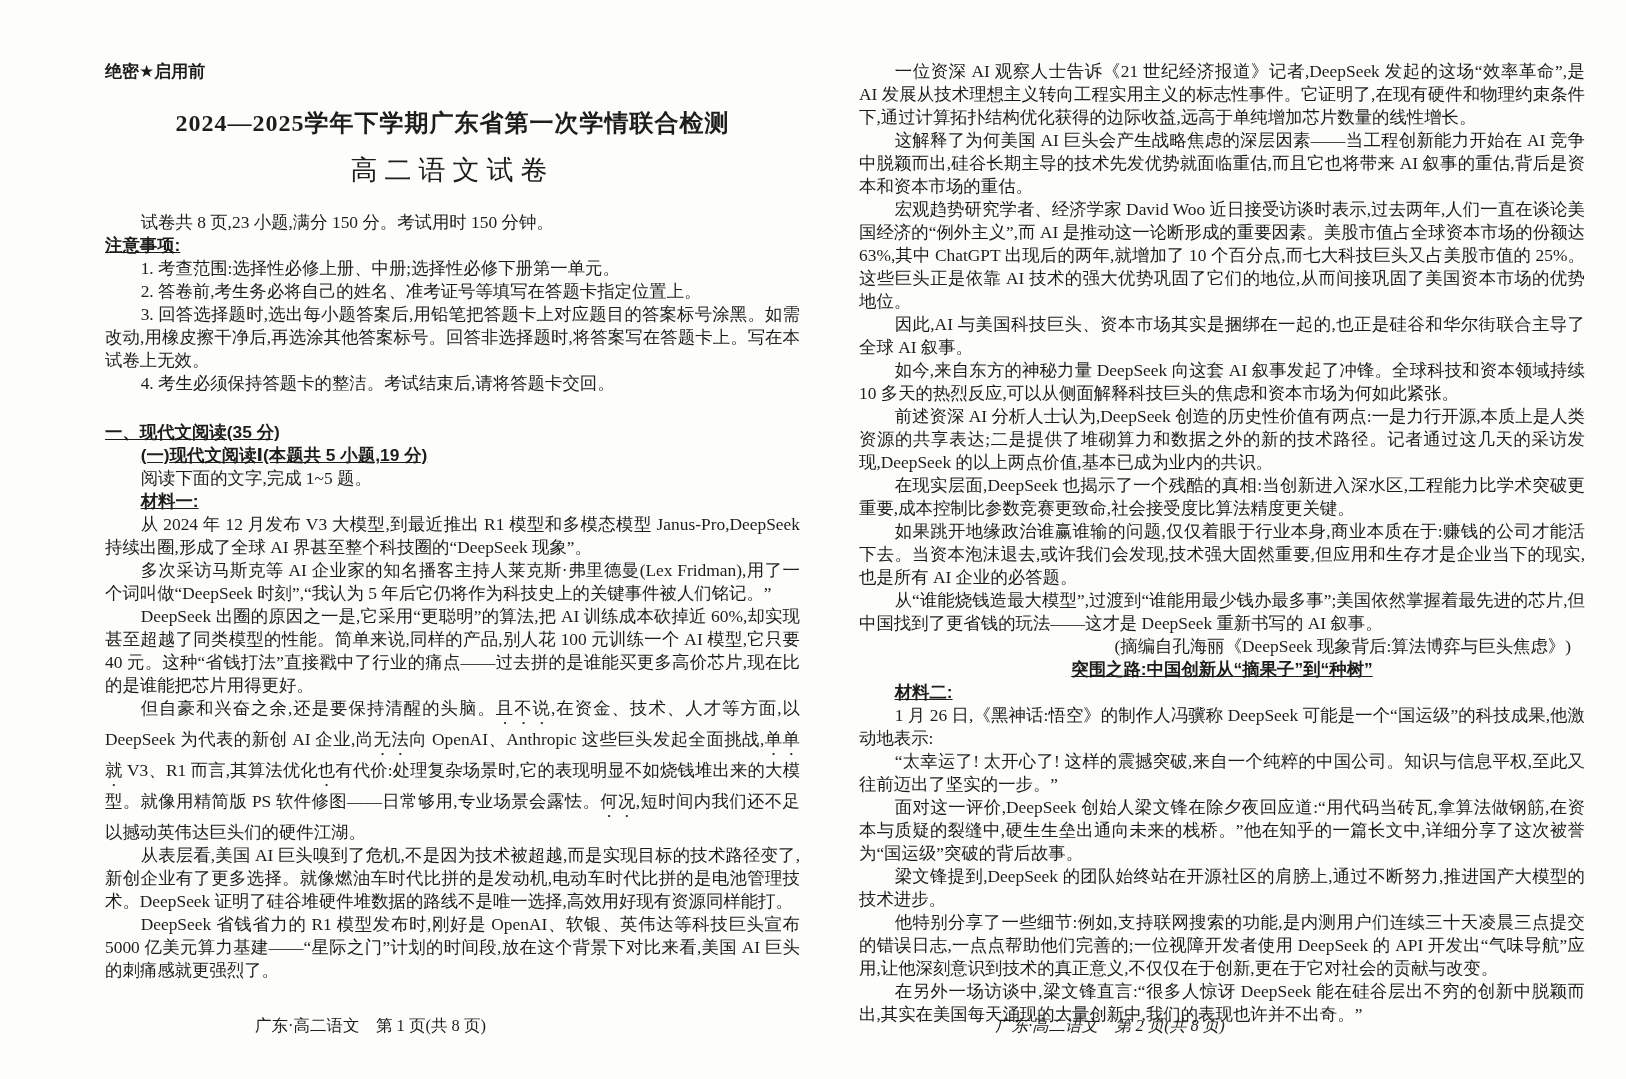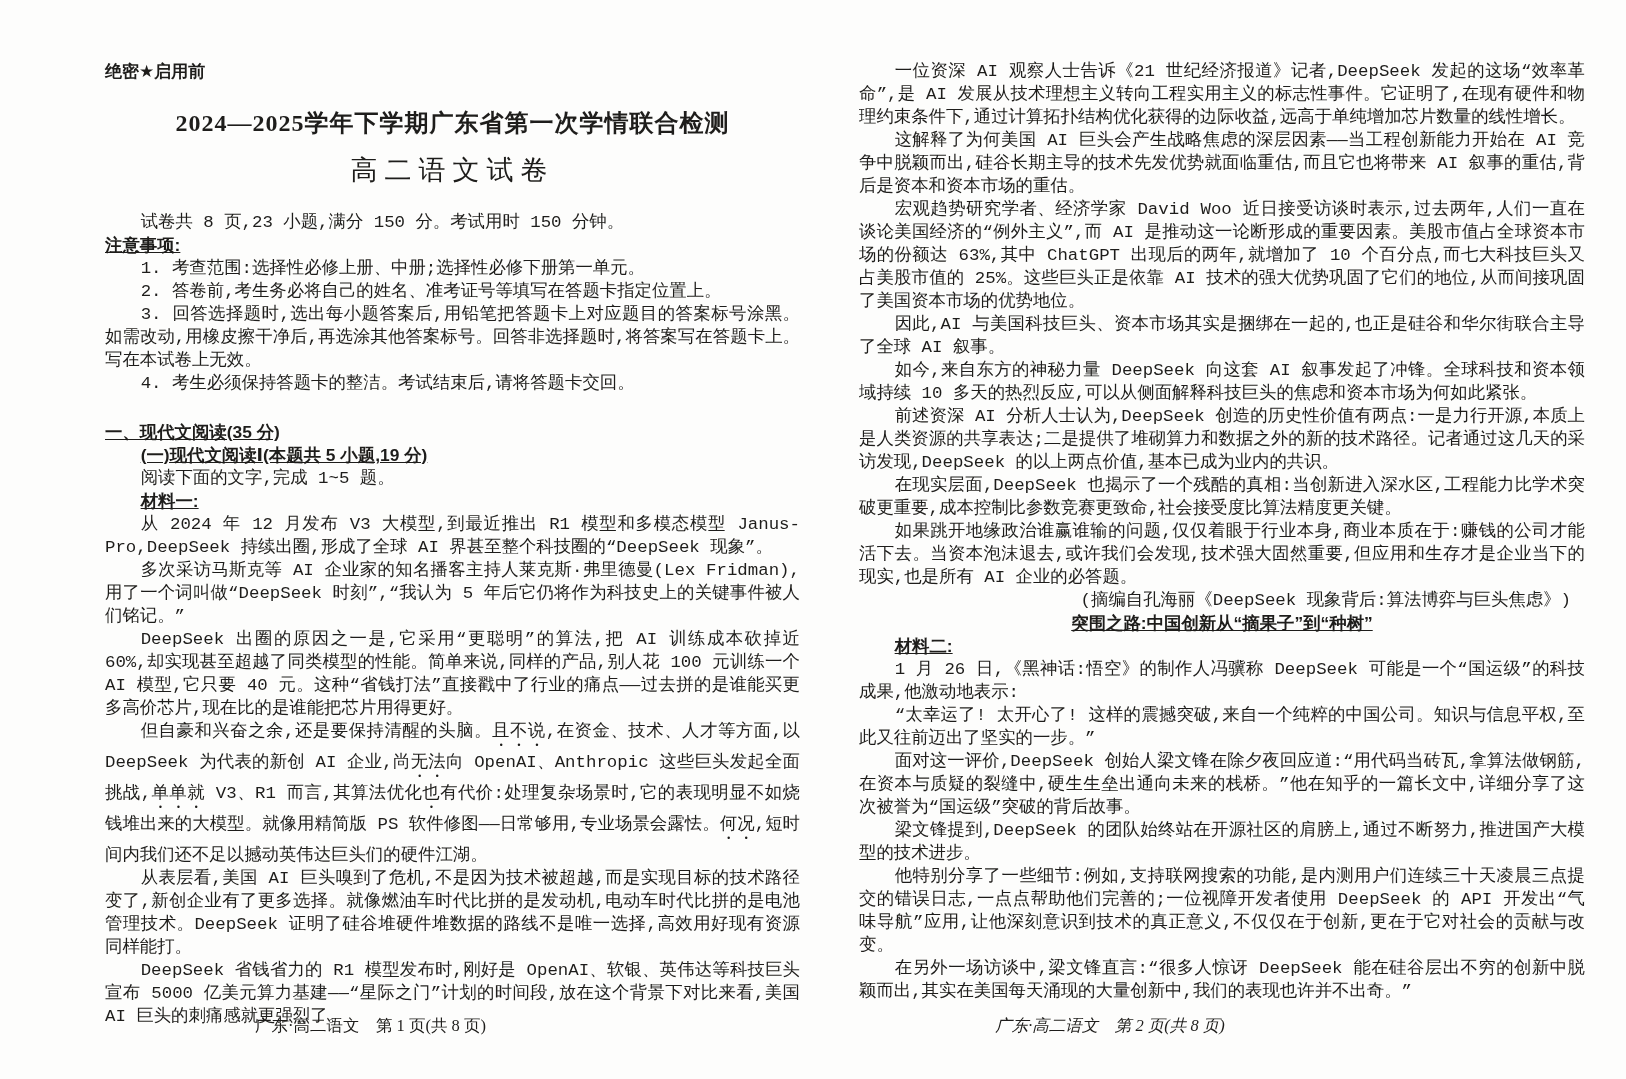--- a/index.html
+++ b/index.html
@@ -31,21 +31,21 @@
     font-weight: 400; font-size: 27px; line-height: 34px;
     letter-spacing: 7px;
   }
   .exam-info { margin: 24px 0 0 0; text-indent: 2.05em; }
   .h {
     font-family: "Liberation Sans", "DejaVu Sans", sans-serif;
     font-weight: 700;
     text-decoration: underline;
   }
   .notice-heading { margin: 0; }
-  p { margin: 0; font-family: Liberation Mono, monospace; }
+  p { margin: 0; }
   .note, .para { text-indent: 2.05em; text-align: justify; }
   .section-heading { margin-top: 26px; }
   .ind { text-indent: 2.05em; }
   .citation { text-align: right; padding-right: 14px; }
   .m2-title { text-align: center; text-indent: 0; }
   .em {
     -webkit-text-emphasis: filled dot;
     -webkit-text-emphasis-position: under right;
     text-emphasis: filled dot;
     text-emphasis-position: under right;
@@ -87,20 +87,21 @@
 
   <div class="page page-2">
     <p class="para">一位资深 AI 观察人士告诉《21 世纪经济报道》记者,DeepSeek 发起的这场“效率革命”,是 AI 发展从技术理想主义转向工程实用主义的标志性事件。它证明了,在现有硬件和物理约束条件下,通过计算拓扑结构优化获得的边际收益,远高于单纯增加芯片数量的线性增长。</p>
     <p class="para">这解释了为何美国 AI 巨头会产生战略焦虑的深层因素——当工程创新能力开始在 AI 竞争中脱颖而出,硅谷长期主导的技术先发优势就面临重估,而且它也将带来 AI 叙事的重估,背后是资本和资本市场的重估。</p>
     <p class="para">宏观趋势研究学者、经济学家 David Woo 近日接受访谈时表示,过去两年,人们一直在谈论美国经济的“例外主义”,而 AI 是推动这一论断形成的重要因素。美股市值占全球资本市场的份额达 63%,其中 ChatGPT 出现后的两年,就增加了 10 个百分点,而七大科技巨头又占美股市值的 25%。这些巨头正是依靠 AI 技术的强大优势巩固了它们的地位,从而间接巩固了美国资本市场的优势地位。</p>
     <p class="para">因此,AI 与美国科技巨头、资本市场其实是捆绑在一起的,也正是硅谷和华尔街联合主导了全球 AI 叙事。</p>
     <p class="para">如今,来自东方的神秘力量 DeepSeek 向这套 AI 叙事发起了冲锋。全球科技和资本领域持续 10 多天的热烈反应,可以从侧面解释科技巨头的焦虑和资本市场为何如此紧张。</p>
     <p class="para">前述资深 AI 分析人士认为,DeepSeek 创造的历史性价值有两点:一是力行开源,本质上是人类资源的共享表达;二是提供了堆砌算力和数据之外的新的技术路径。记者通过这几天的采访发现,DeepSeek 的以上两点价值,基本已成为业内的共识。</p>
     <p class="para">在现实层面,DeepSeek 也揭示了一个残酷的真相:当创新进入深水区,工程能力比学术突破更重要,成本控制比参数竞赛更致命,社会接受度比算法精度更关键。</p>
     <p class="para">如果跳开地缘政治谁赢谁输的问题,仅仅着眼于行业本身,商业本质在于:赚钱的公司才能活下去。当资本泡沫退去,或许我们会发现,技术强大固然重要,但应用和生存才是企业当下的现实,也是所有 AI 企业的必答题。</p>
+    <p class="para">从“谁能烧钱造最大模型”,过渡到“谁能用最少钱办最多事”;美国依然掌握着最先进的芯片,但中国找到了更省钱的玩法——这才是 DeepSeek 重新书写的 AI 叙事。</p>
     <p class="citation">(摘编自孔海丽《DeepSeek 现象背后:算法博弈与巨头焦虑》)</p>
     <p class="h m2-title">突围之路:中国创新从“摘果子”到“种树”</p>
     <p class="h ind">材料二:</p>
     <p class="para">1 月 26 日,《黑神话:悟空》的制作人冯骥称 DeepSeek 可能是一个“国运级”的科技成果,他激动地表示:</p>
     <p class="para">“太幸运了! 太开心了! 这样的震撼突破,来自一个纯粹的中国公司。知识与信息平权,至此又往前迈出了坚实的一步。”</p>
     <p class="para">面对这一评价,DeepSeek 创始人梁文锋在除夕夜回应道:“用代码当砖瓦,拿算法做钢筋,在资本与质疑的裂缝中,硬生生垒出通向未来的栈桥。”他在知乎的一篇长文中,详细分享了这次被誉为“国运级”突破的背后故事。</p>
     <p class="para">梁文锋提到,DeepSeek 的团队始终站在开源社区的肩膀上,通过不断努力,推进国产大模型的技术进步。</p>
     <p class="para">他特别分享了一些细节:例如,支持联网搜索的功能,是内测用户们连续三十天凌晨三点提交的错误日志,一点点帮助他们完善的;一位视障开发者使用 DeepSeek 的 API 开发出“气味导航”应用,让他深刻意识到技术的真正意义,不仅仅在于创新,更在于它对社会的贡献与改变。</p>
     <p class="para">在另外一场访谈中,梁文锋直言:“很多人惊讶 DeepSeek 能在硅谷层出不穷的创新中脱颖而出,其实在美国每天涌现的大量创新中,我们的表现也许并不出奇。”</p>
     <div class="footer">广东·高二语文　第 2 页(共 8 页)</div>

